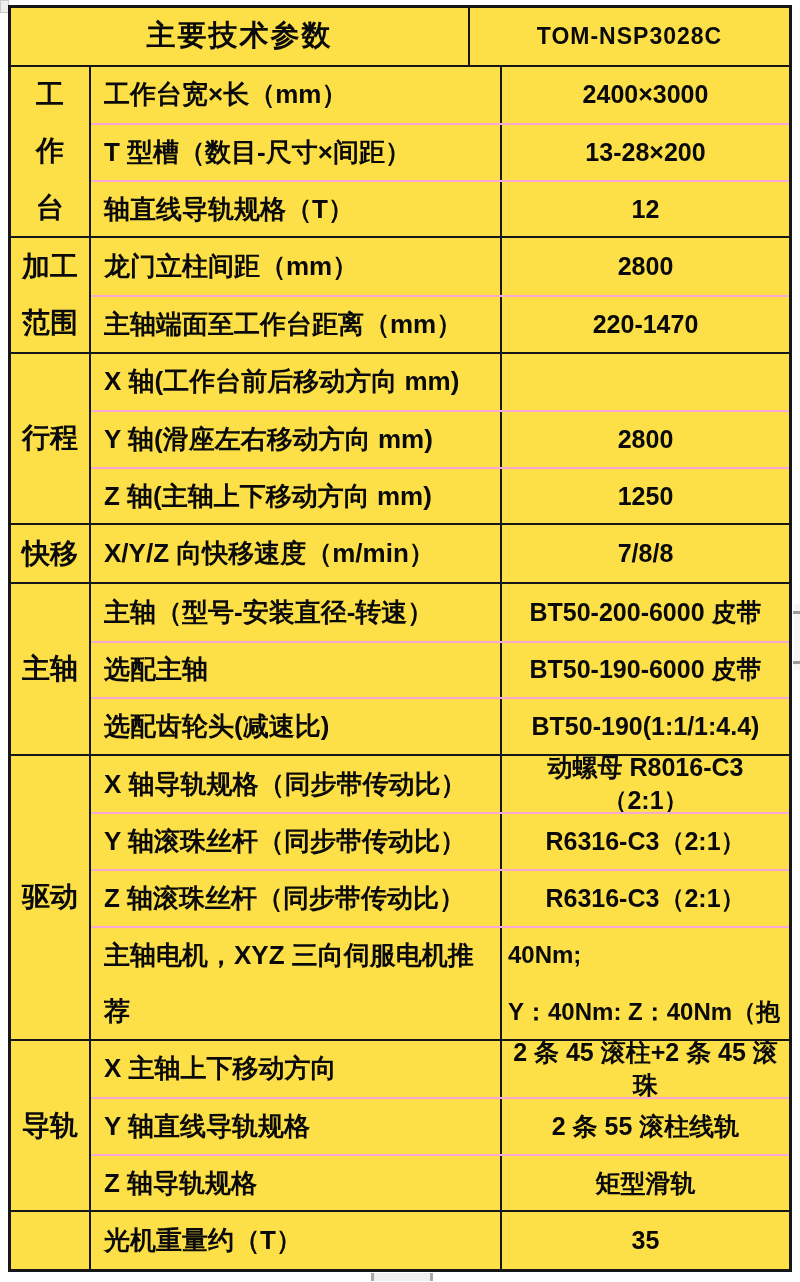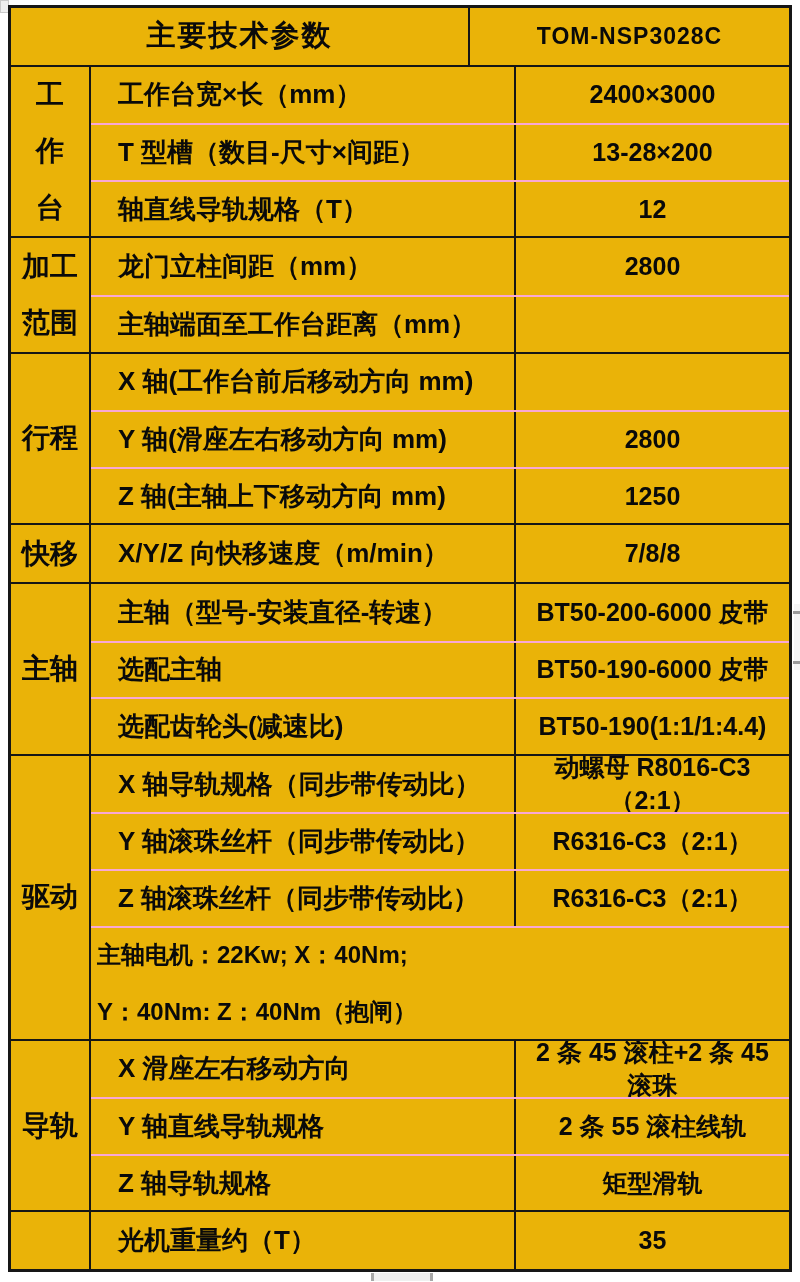--- a/index.html
+++ b/index.html
@@ -1,21 +1,21 @@
 <!DOCTYPE html>
 <html><head>
 <meta charset="utf-8">
 <style>
   * { margin:0; padding:0; box-sizing:border-box; }
   html,body { width:800px; height:1282px; background:#fff; overflow:hidden; }
   body { position:relative; font-family:"Liberation Sans","DejaVu Sans",sans-serif; color:#0a0a0a; }
 
   .spec-table {
     position:absolute; left:8px; top:5px; width:784px;
-    border:3px solid #161616; background:#eab308;
+    border:3px solid #161616; background:#fde047;
   }
 
   .header-row { display:flex; height:56.6px; }
   .header-left {
     width:459px; border-right:2px solid #161616;
     display:flex; align-items:center; justify-content:center;
     font-size:29px; font-weight:bold; letter-spacing:2px;
   }
   .header-right {
     flex:1; display:flex; align-items:center; justify-content:center;
@@ -29,21 +29,21 @@
     font-size:28px; font-weight:bold;
   }
   .rows { flex:1; display:flex; flex-direction:column; }
   .row { display:flex; height:56.6px; }
   .row + .row { border-top:2px solid #f9a8d4; }
   .row.tall { height:113.2px; }
 
   .param {
     width:411px; border-right:2px solid #161616;
     display:flex; align-items:center; padding-left:13px;
-    font-size:26px; font-weight:bold; white-space:nowrap; overflow:hidden;margin-left:14px;
+    font-size:26px; font-weight:bold; white-space:nowrap; overflow:hidden;
   }
   .row.tall .param { white-space:pre-line; line-height:56px; }
 
   .value {
     flex:1; display:flex; align-items:center; justify-content:center;
     font-size:25px; font-weight:bold; text-align:center; white-space:pre-line;
     padding:0 8px; overflow:hidden;
   }
   .row.tall .value {
     justify-content:flex-start; text-align:left;
@@ -104,20 +104,21 @@
           <div>加工</div>
           <div>范围</div>
         </div>
         <div class="rows">
           <div class="row">
             <div class="param">龙门立柱间距（mm）</div>
             <div class="value">2800</div>
           </div>
           <div class="row">
             <div class="param">主轴端面至工作台距离（mm）</div>
+            <div class="value">220-1470</div>
           </div>
         </div>
       </div>
       <div class="band">
         <div class="group-cell">
           <div>行程</div>
         </div>
         <div class="rows">
           <div class="row">
             <div class="param">X 轴(工作台前后移动方向 mm)</div>
@@ -173,32 +174,34 @@
           </div>
           <div class="row">
             <div class="param">Y 轴滚珠丝杆（同步带传动比）</div>
             <div class="value">R6316-C3（2:1）</div>
           </div>
           <div class="row">
             <div class="param">Z 轴滚珠丝杆（同步带传动比）</div>
             <div class="value">R6316-C3（2:1）</div>
           </div>
           <div class="row tall">
+            <div class="param">主轴电机，XYZ 三向伺服电机推
+荐</div>
             <div class="value">主轴电机：22Kw; X：40Nm;
 Y：40Nm: Z：40Nm（抱闸）</div>
           </div>
         </div>
       </div>
       <div class="band">
         <div class="group-cell">
           <div>导轨</div>
         </div>
         <div class="rows">
           <div class="row">
-            <div class="param">X 滑座左右移动方向</div>
+            <div class="param">X 主轴上下移动方向</div>
             <div class="value">2 条 45 滚柱+2 条 45 滚珠</div>
           </div>
           <div class="row">
             <div class="param">Y 轴直线导轨规格</div>
             <div class="value">2 条 55 滚柱线轨</div>
           </div>
           <div class="row">
             <div class="param">Z 轴导轨规格</div>
             <div class="value">矩型滑轨</div>
           </div>

